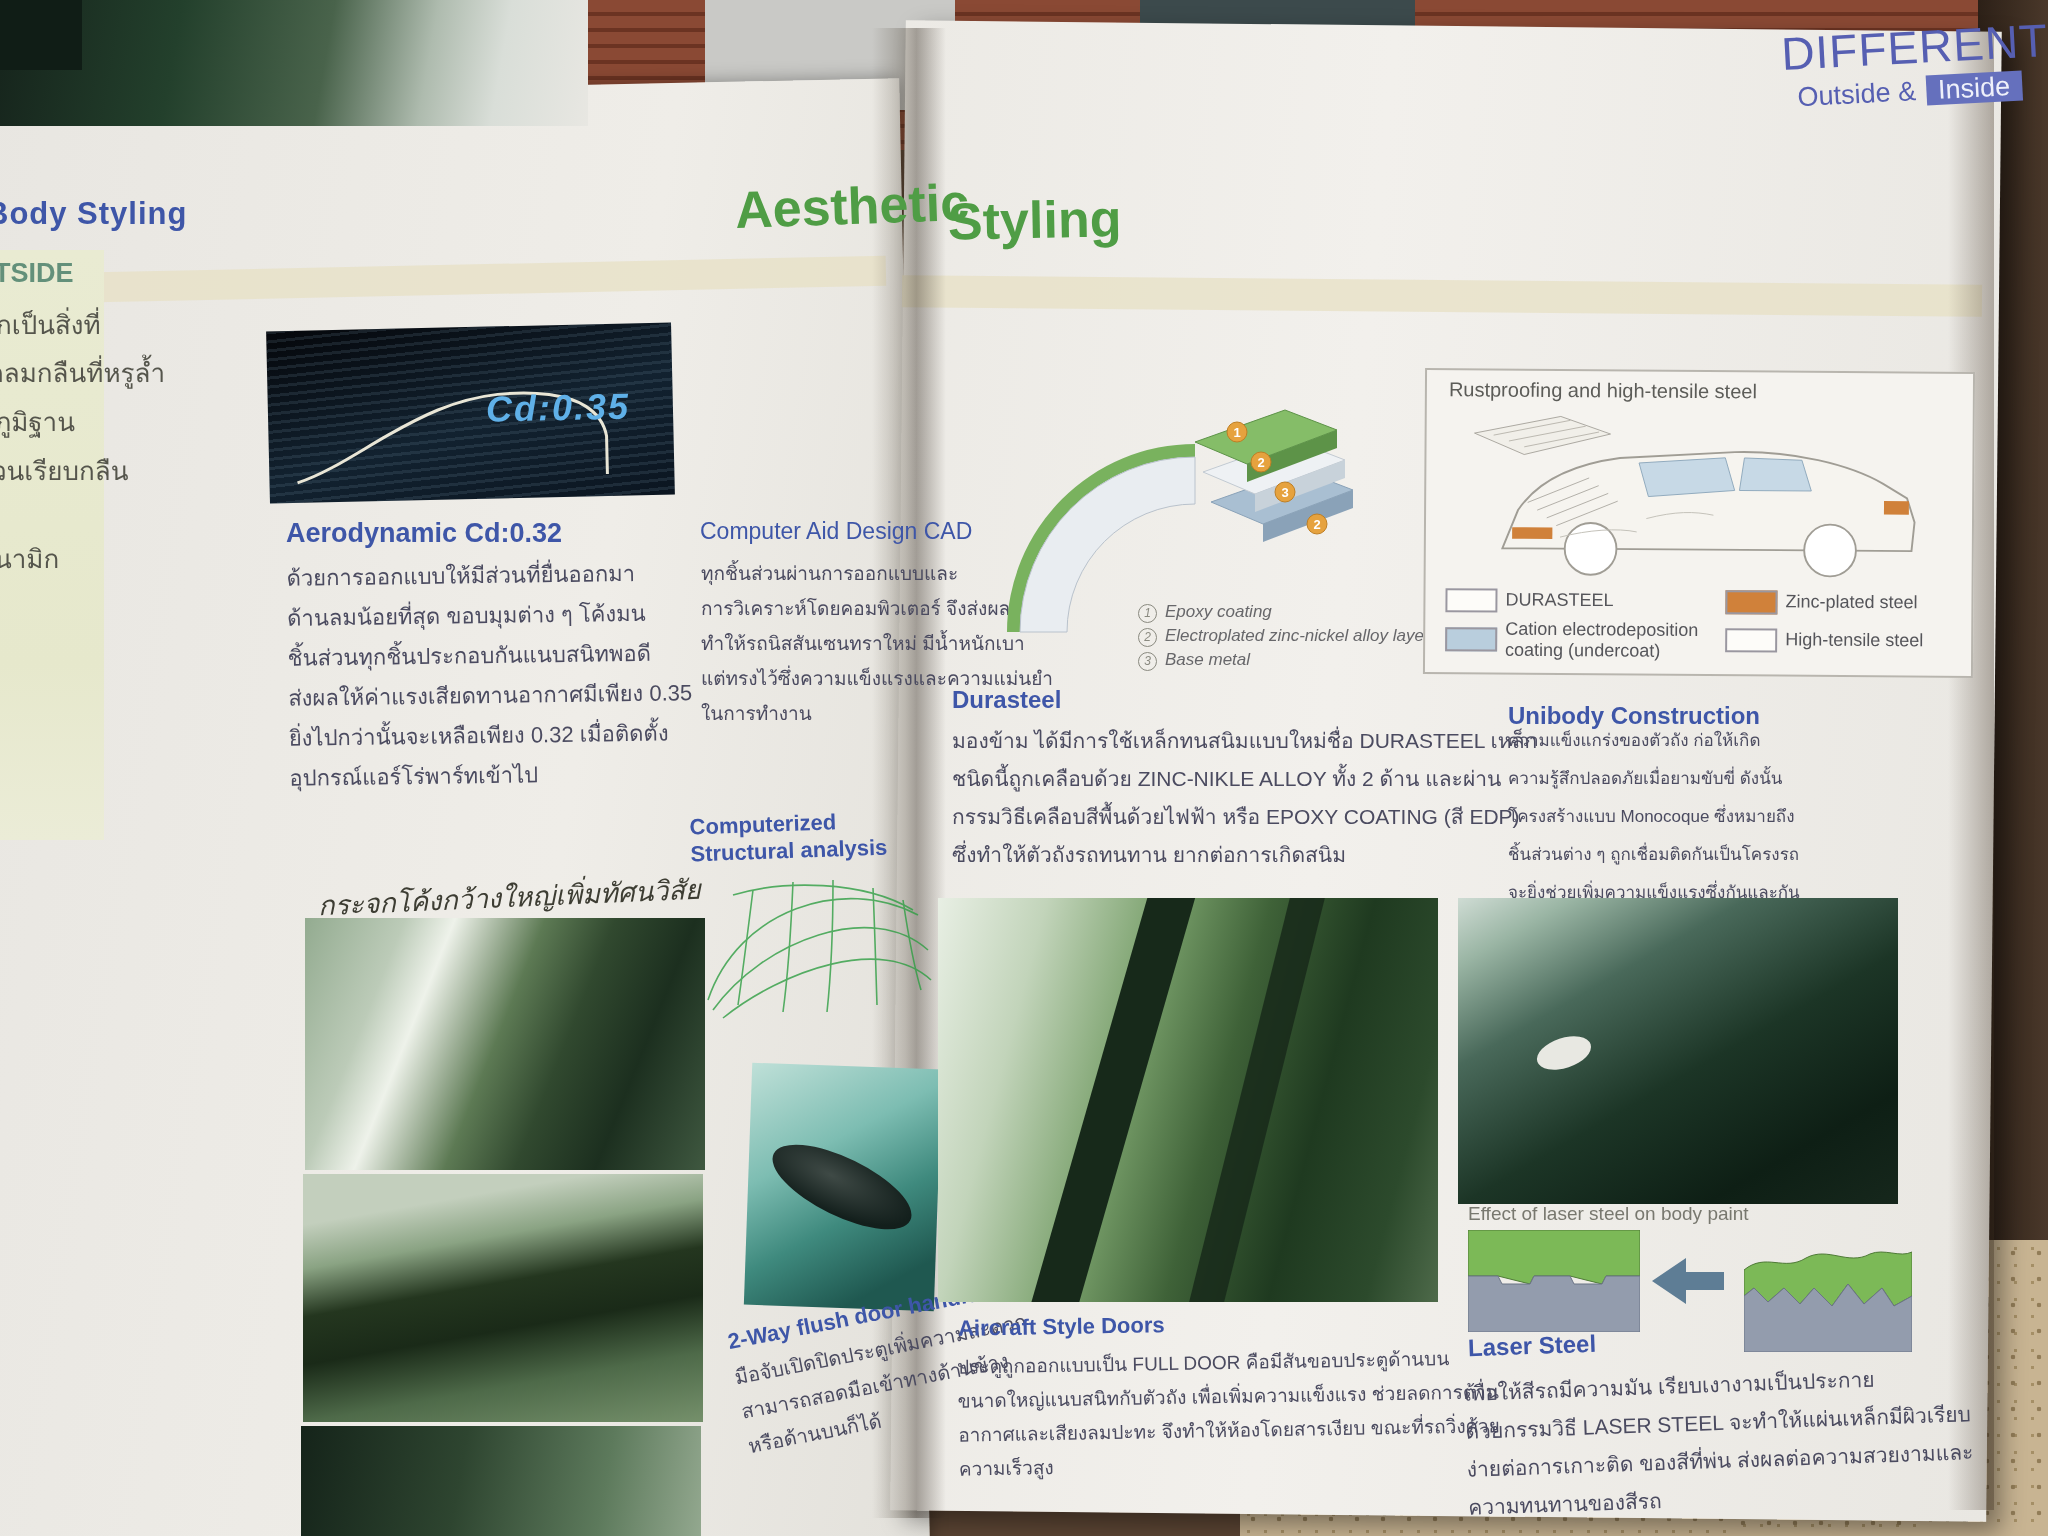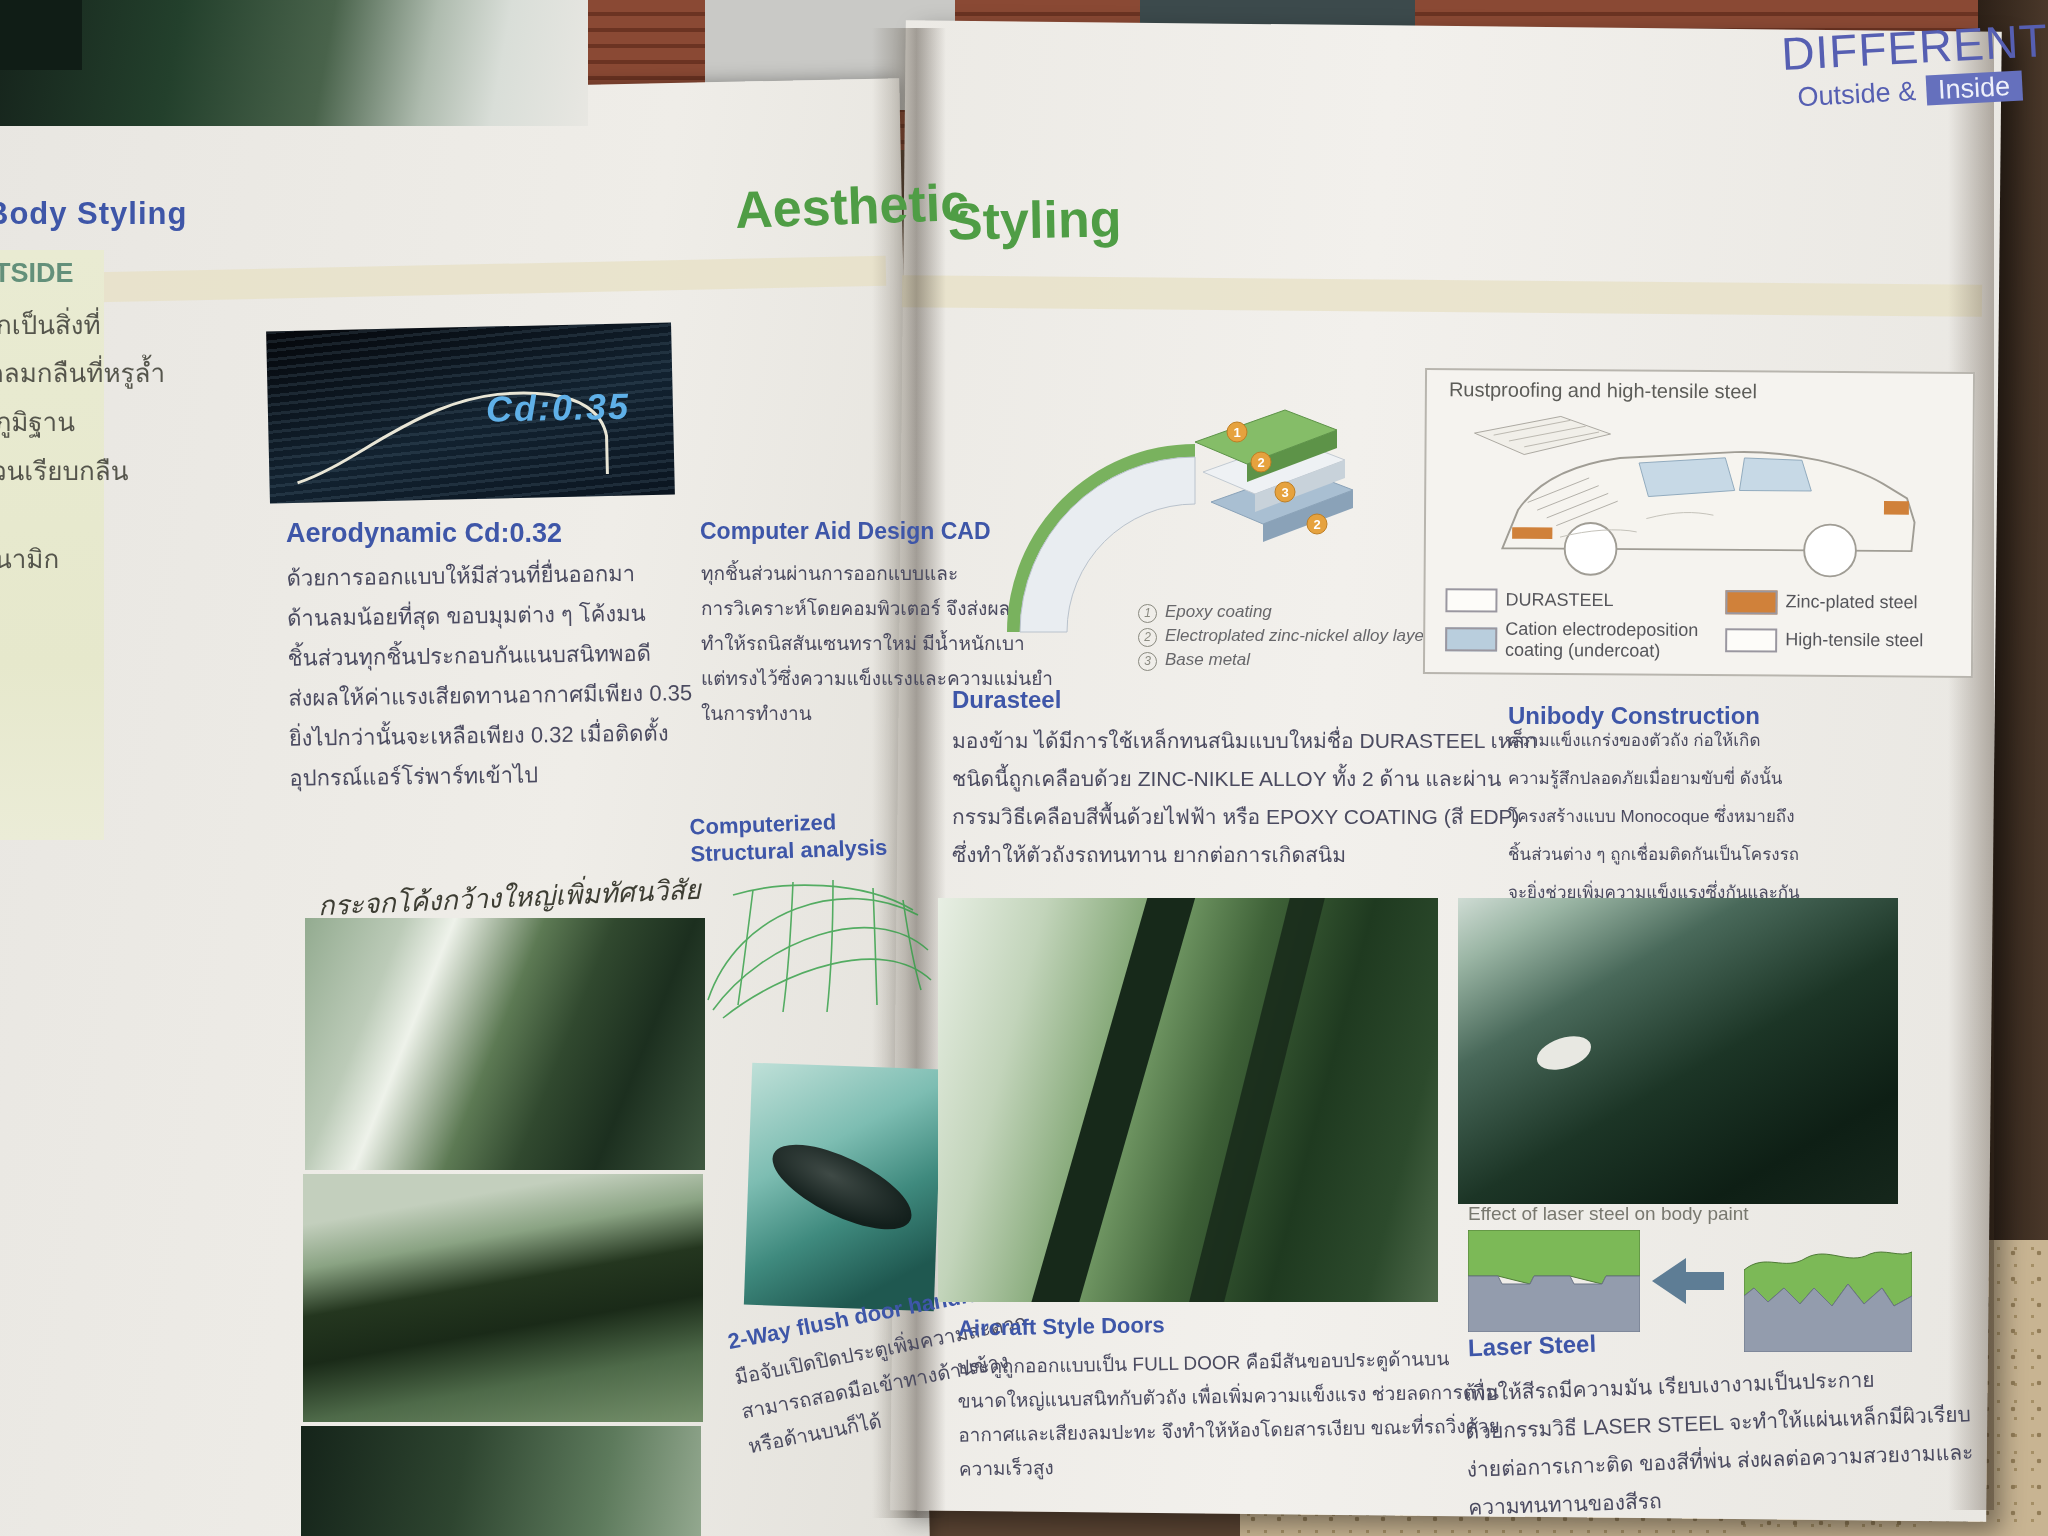--- a/index.html
+++ b/index.html
@@ -56,21 +56,21 @@
   #title-styling{left:948px;top:190px;font-size:52px;font-weight:bold;color:#4f9d45;transform:rotate(-1deg);}
 
   #cd-image{left:268px;top:327px;width:405px;height:172px;transform:rotate(-1.3deg);
     background-image:repeating-linear-gradient(175deg,rgba(120,150,170,.16) 0 3px,transparent 3px 9px),
                      linear-gradient(165deg,#05070b,#122230 55%,#0b1520);}
   #cd-label{left:218px;top:62px;font-size:36px;font-weight:bold;font-style:italic;
     color:#5fb0e8;letter-spacing:2px;}
   #aero-h{left:286px;top:518px;font-size:27px;font-weight:bold;color:#3e56a8;}
   #aero-p{left:288px;top:556px;font-size:22px;color:#4b4b60;line-height:40px;transform:rotate(-.8deg);}
   .tline{white-space:nowrap;}
-  #cad-h{left:700px;top:518px;font-size:23px;font-weight:bold;color:#3e56a8;white-space:nowrap;}
+  #cad-h{left:700px;top:518px;font-size:23px;font-weight:normal;color:#3e56a8;white-space:nowrap;}
   #cad-p{left:701px;top:556px;font-size:19px;color:#4b4b60;line-height:35px;}
   #struct-h{left:690px;top:810px;font-size:22px;font-weight:bold;color:#3e56a8;line-height:27px;transform:rotate(-2deg);}
   #wireframe{left:693px;top:840px;width:245px;height:195px;}
   #window-caption{left:318px;top:876px;font-size:27px;font-style:italic;color:#3d3d33;transform:rotate(-2.5deg);white-space:nowrap;}
   #photo-a{left:305px;top:918px;width:400px;height:252px;
     background:linear-gradient(112deg,#93ab90 0%,#bccbb8 20%,#eef2ea 30%,#5d7a54 48%,#31492f 62%,#1c2f1f 78%,#3f5840 100%);}
   #photo-b{left:303px;top:1174px;width:400px;height:248px;
     background:linear-gradient(170deg,#c3cfbd 0%,#c3cfbd 16%,#8aa383 30%,#24361f 45%,#1a2a18 60%,#4e6a49 78%,#75906b 100%);}
   #photo-c{left:301px;top:1426px;width:400px;height:110px;
     background:linear-gradient(100deg,#15241a,#2e4530 40%,#5d7a5c 75%,#93a88f);}

